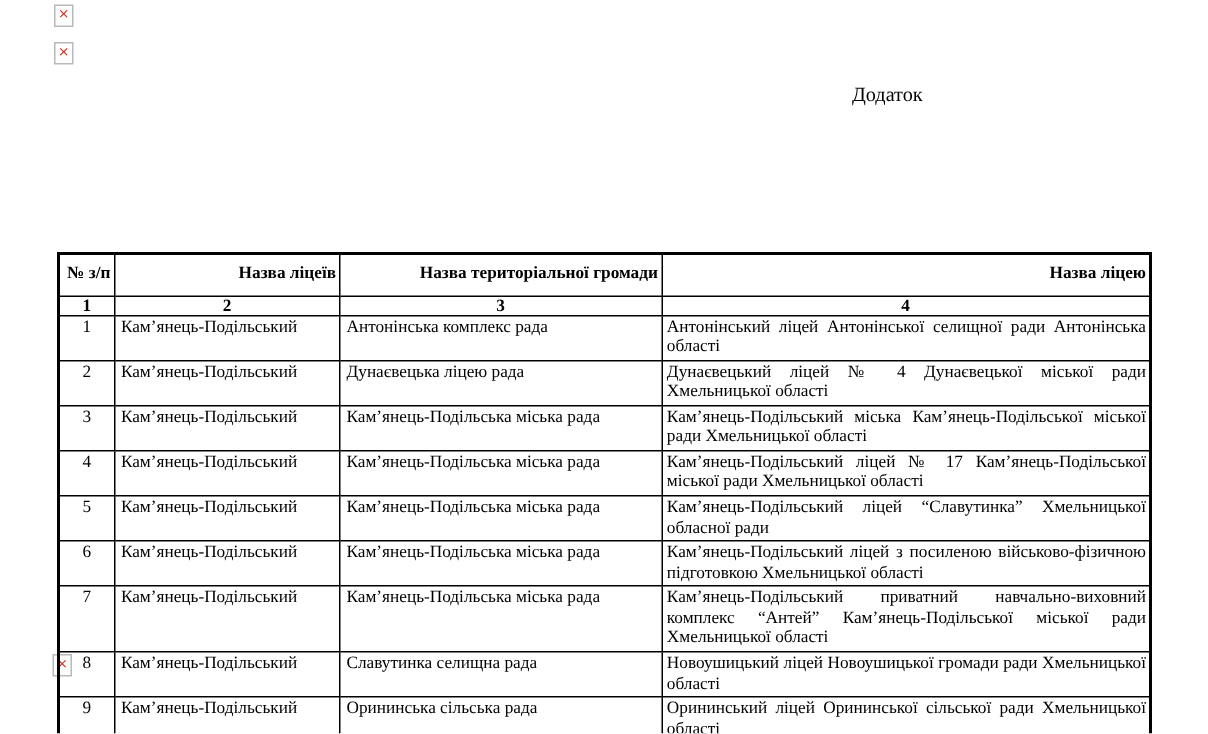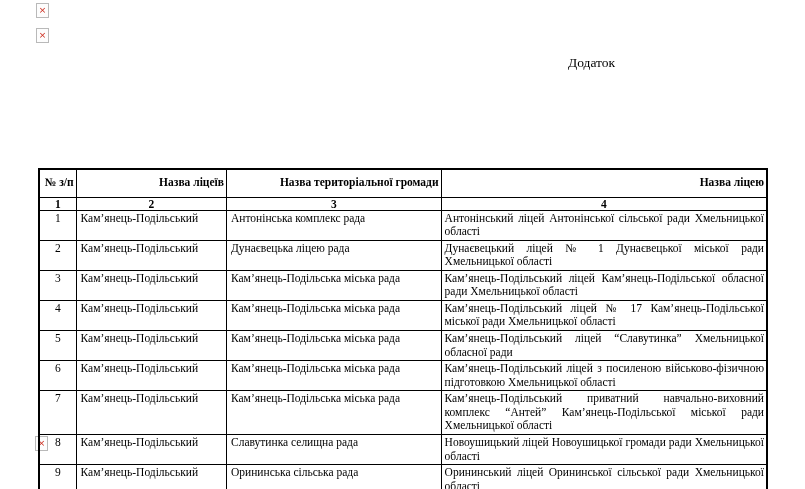--- a/index.html
+++ b/index.html
@@ -98,33 +98,33 @@
     <tr class="colnum" style="height:13px">
       <td>1</td>
       <td>2</td>
       <td>3</td>
       <td>4</td>
     </tr>
     <tr style="height:23px">
       <td class="c-num">1</td>
       <td>Кам’янець-Подільський</td>
       <td>Антонінська комплекс рада</td>
-      <td class="c-lyceum">Антонінський ліцей Антонінської сільської ради Хмельницької області</td>
+      <td class="c-lyceum">Антонінський ліцей Антонінської селищної ради Антонінська області</td>
     </tr>
     <tr style="height:23px">
       <td class="c-num">2</td>
       <td>Кам’янець-Подільський</td>
       <td>Дунаєвецька ліцею рада</td>
-      <td class="c-lyceum">Дунаєвецький ліцей № 1 Дунаєвецької міської ради Хмельницької області</td>
+      <td class="c-lyceum">Дунаєвецький ліцей № 4 Дунаєвецької міської ради Хмельницької області</td>
     </tr>
     <tr style="height:25px">
       <td class="c-num">3</td>
       <td>Кам’янець-Подільський</td>
       <td>Кам’янець-Подільська міська рада</td>
-      <td class="c-lyceum">Кам’янець-Подільський ліцей Кам’янець-Подільської обласної ради Хмельницької області</td>
+      <td class="c-lyceum">Кам’янець-Подільський міська Кам’янець-Подільської міської ради Хмельницької області</td>
     </tr>
     <tr style="height:24px">
       <td class="c-num">4</td>
       <td>Кам’янець-Подільський</td>
       <td>Кам’янець-Подільська міська рада</td>
       <td class="c-lyceum">Кам’янець-Подільський ліцей № 17 Кам’янець-Подільської міської ради Хмельницької області</td>
     </tr>
     <tr style="height:25px">
       <td class="c-num">5</td>
       <td>Кам’янець-Подільський</td>

